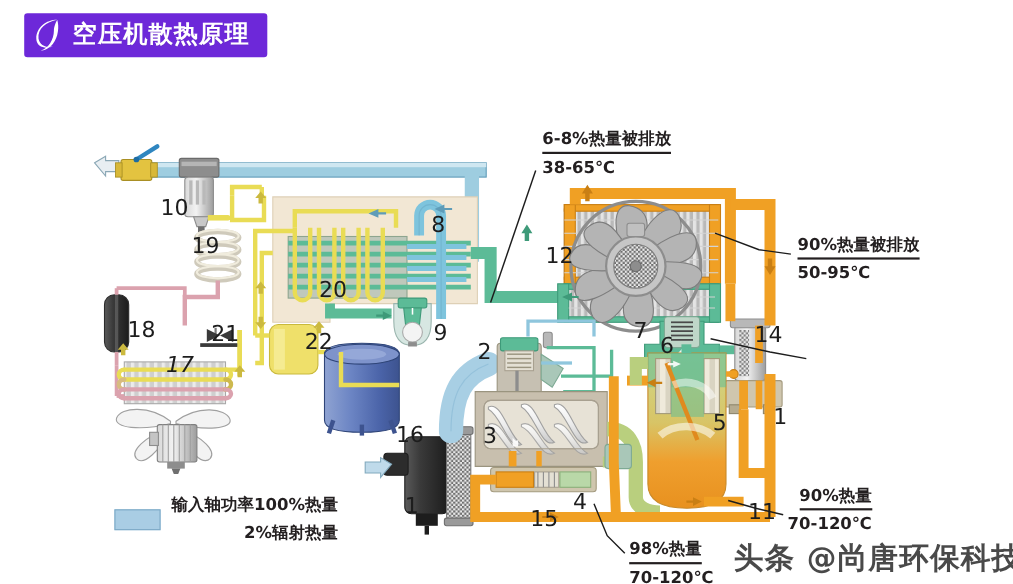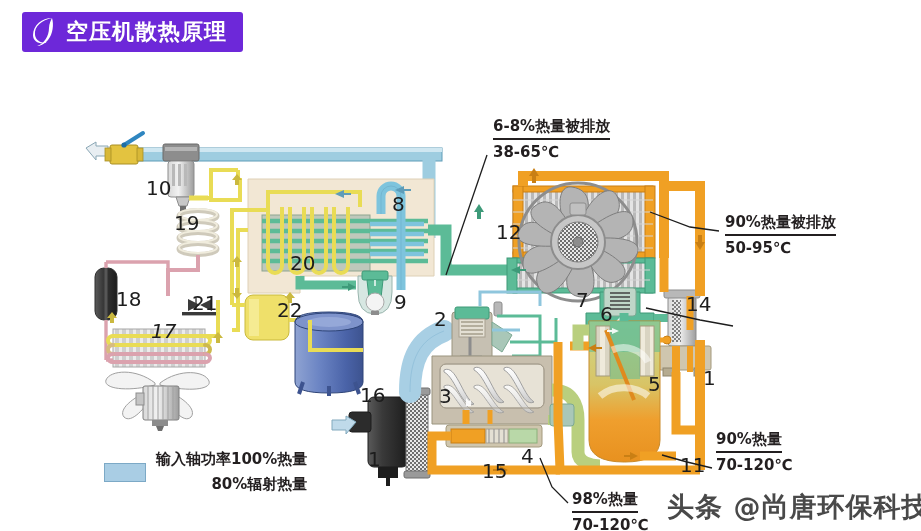--- a/index.html
+++ b/index.html
@@ -571,34 +571,34 @@
   </div>
 
   <div class="callout" style="left:493px;top:116px;">
     <span class="l1">6-8%热量被排放</span>
     <span class="l2">38-65℃</span>
   </div>
   <div class="callout" style="left:725px;top:212px;">
     <span class="l1">90%热量被排放</span>
     <span class="l2">50-95℃</span>
   </div>
-  <div class="callout" style="left:716px;top:429px;">
+  <div class="callout" style="left:716px;top:440px;text-align:right;">
     <span class="l1">90%热量</span>
     <span class="l2">70-120℃</span>
   </div>
   <div class="callout" style="left:572px;top:489px;">
     <span class="l1">98%热量</span>
     <span class="l2">70-120℃</span>
   </div>
 
   <div class="legend">
     <span class="swatch"></span>
     <span class="rows">
       <span>输入轴功率100%热量</span>
-      <span>80%辐射热量</span>
+      <span>2%辐射热量</span>
     </span>
   </div>
 
   <div class="watermark">头条 @尚唐环保科技</div>
 
   <div id="part-numbers">
       <div class="num" style="left: 368px; top: 452px;">1</div>
       <div class="num" style="left: 434px; top: 312px;">2</div>
       <div class="num" style="left: 439px; top: 389px;">3</div>
       <div class="num" style="left: 521px; top: 449px;">4</div>

